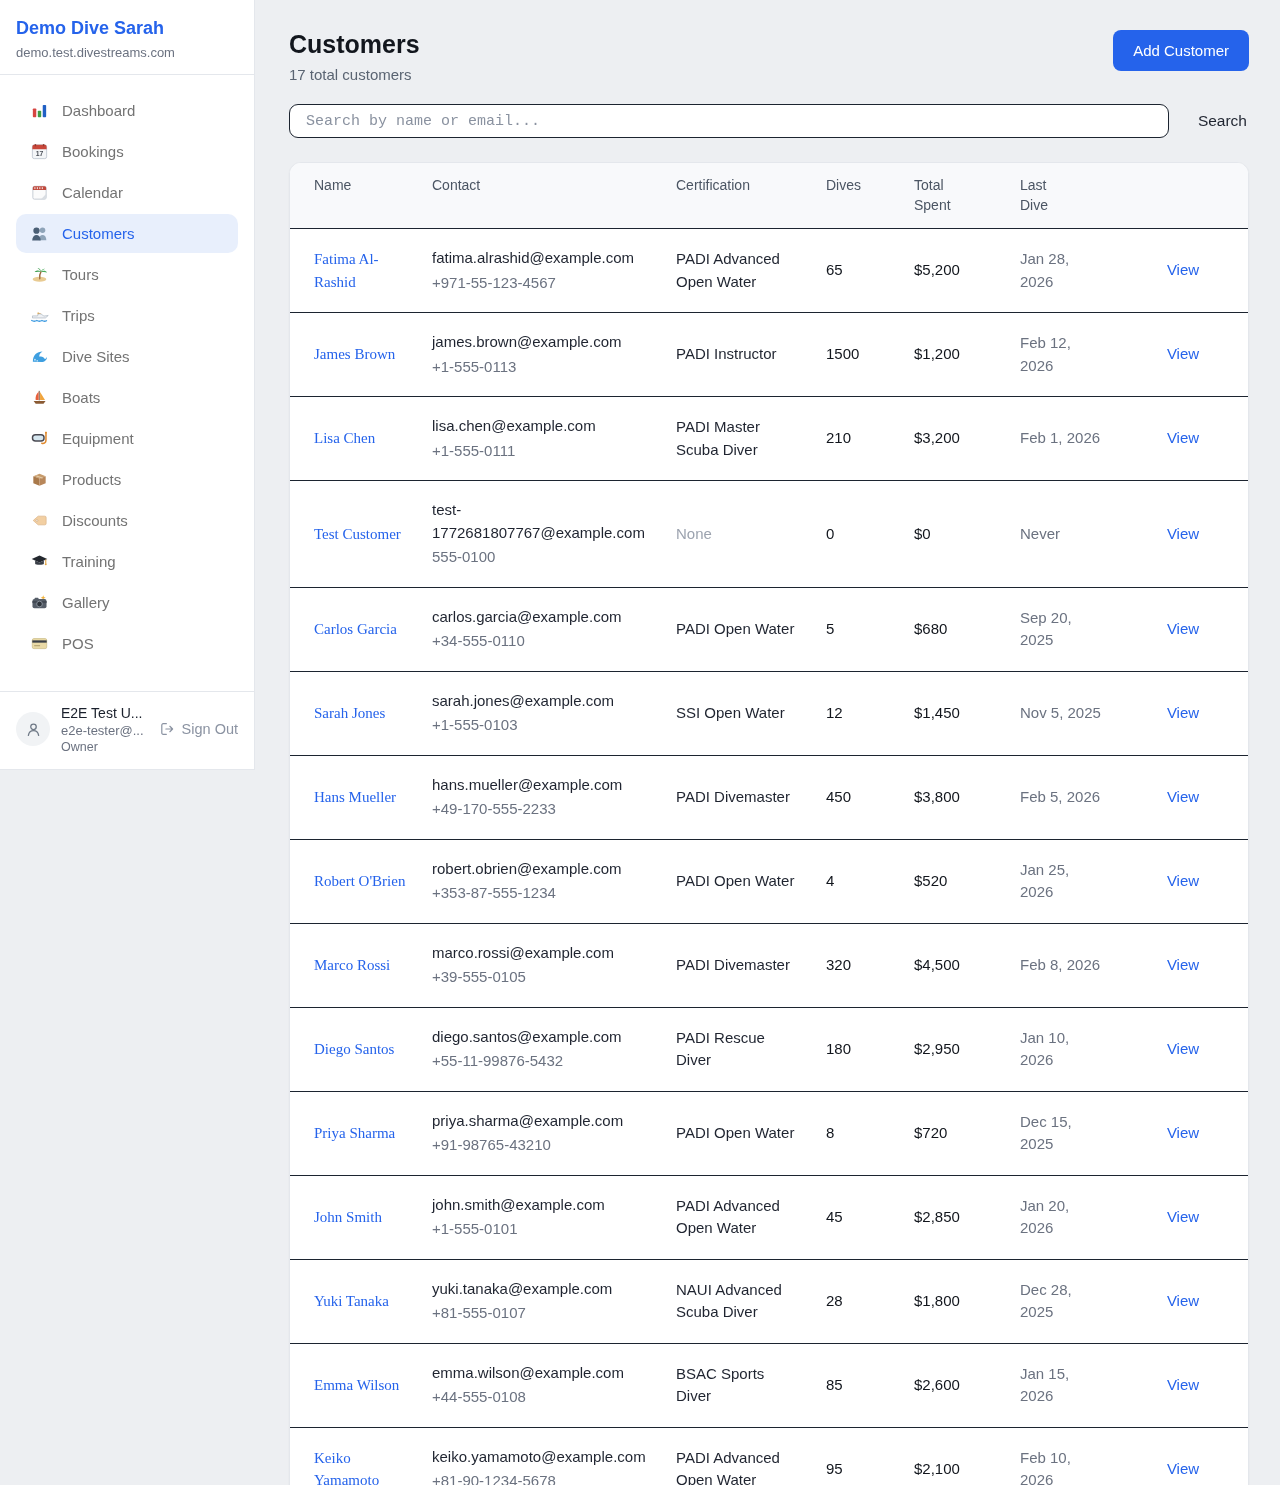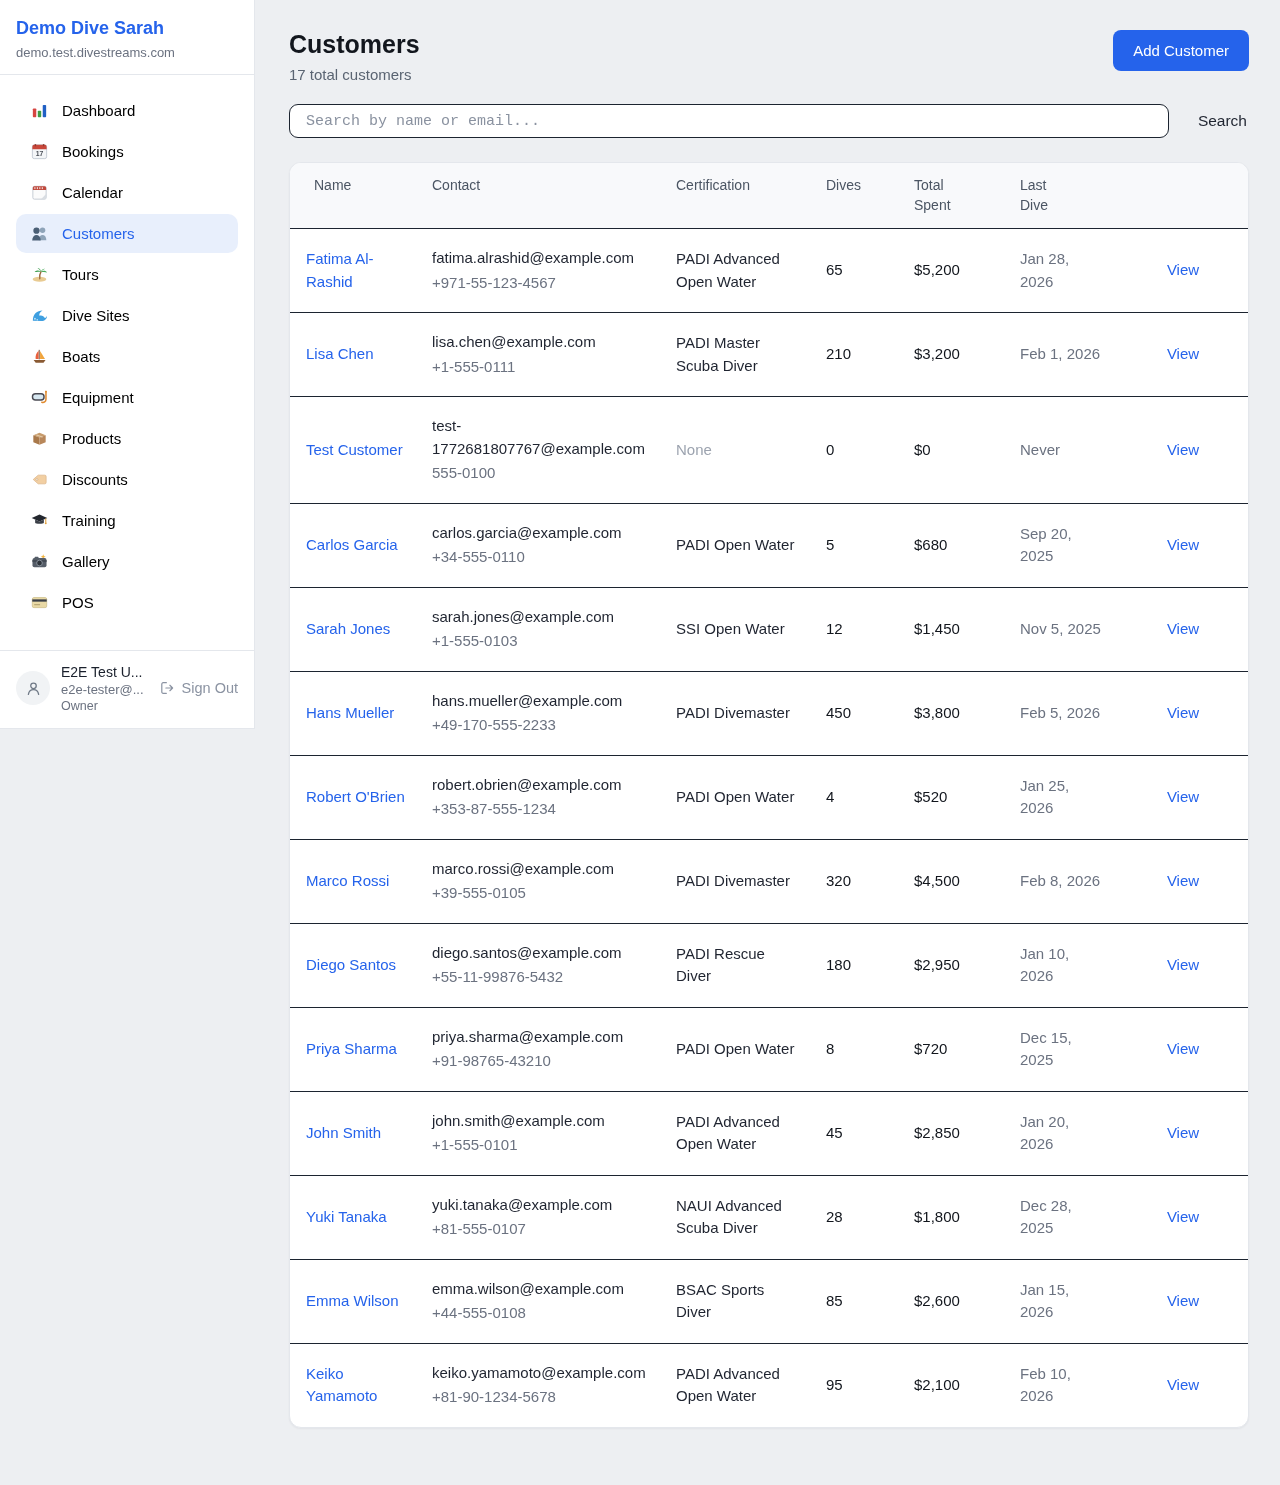--- a/index.html
+++ b/index.html
@@ -27,21 +27,21 @@
     border-bottom:1px solid var(--line-light);
     padding-bottom:0;
   }
   .side-head{padding:18px 16px 14px;border-bottom:1px solid var(--line-light);}
   .shop-title{font-size:18px;font-weight:700;color:var(--accent);line-height:1.2;}
   .shop-domain{font-size:13px;color:var(--text-gray);margin-top:5px;}
   .nav{padding:16px 16px 4px;list-style:none;margin:0;}
   .nav-item{
     display:flex;align-items:center;gap:13px;
     padding:10px 14px;border-radius:10px;margin-bottom:2px;
-    font-size:15px;color:#000000;cursor:pointer;
+    font-size:15px;color:#737373;cursor:pointer;
   }
   .nav-item.active{background:var(--accent-bg);color:var(--accent);font-weight:500;}
   .nav-icon{width:19px;height:19px;flex:none;}
   .side-user{
     display:flex;align-items:center;gap:11px;
     margin-top:22px;border-top:1px solid var(--line-light);
     padding:13px 16px 15px;
   }
   .avatar{width:34px;height:34px;border-radius:50%;background:#f1f3f5;flex:none;
     display:flex;align-items:center;justify-content:center;}
@@ -83,21 +83,21 @@
   col.c-name{width:130px;} col.c-contact{width:244px;} col.c-cert{width:150px;}
   col.c-dives{width:88px;} col.c-total{width:106px;} col.c-last{width:108px;} col.c-view{width:134px;}
   thead th{
     background:#f8f9fb;text-align:left;font-weight:500;color:#4b5563;font-size:14px;
     padding:13px 12px;line-height:1.4;border-bottom:1px solid var(--line-dark);vertical-align:top;
   }
   thead th:first-child{padding-left:24px;}
   thead th .wrap{display:inline-block;max-width:46px;}
   tbody tr + tr{border-top:1px solid var(--line-dark);}
   td{padding:18px 12px;vertical-align:middle;font-size:15px;line-height:1.5;}
-  td:first-child{padding-left:16px;}
+  td:first-child{padding-left:24px;font-family:Liberation Serif, serif;}
   .name-link{color:var(--accent);text-decoration:none;font-weight:500;}
   .cell-email{color:#1f2430;}
   .cell-phone{color:var(--text-gray);margin-top:2px;}
   .cell-cert{color:#1f2430;}
   .cell-cert.muted{color:var(--text-muted);}
   .cell-dives,.cell-total{color:#12161d;}
   .cell-last{color:var(--text-gray);}
   td.view-cell{text-align:center;}
   .view-link{color:var(--accent);text-decoration:none;font-weight:500;}
 </style>
@@ -229,20 +229,26 @@
     <svg class="nav-icon">
           <use href="#i-customers"></use>
         </svg>
     <span class="nav-label">Customers</span>
   </li>
       <li class="nav-item">
     <svg class="nav-icon">
           <use href="#i-tours"></use>
         </svg>
     <span class="nav-label">Tours</span>
+  </li>
+      <li class="nav-item">
+    <svg class="nav-icon">
+          <use href="#i-trips"></use>
+        </svg>
+    <span class="nav-label">Trips</span>
   </li>
       <li class="nav-item">
     <svg class="nav-icon">
           <use href="#i-dive-sites"></use>
         </svg>
     <span class="nav-label">Dive Sites</span>
   </li>
       <li class="nav-item">
     <svg class="nav-icon">
           <use href="#i-boats"></use>
@@ -351,20 +357,34 @@
     </td>
     <td>
               <div class="cell-cert">PADI Advanced Open Water</div>
             </td>
     <td class="cell-dives">65</td>
     <td class="cell-total">$5,200</td>
     <td class="cell-last">Jan 28, 2026</td>
     <td class="view-cell"><a href="#" class="view-link">View</a></td>
   </tr>
           <tr>
+    <td><a href="#" class="name-link">James Brown</a></td>
+    <td>
+      <div class="cell-email">james.brown@example.com</div>
+      <div class="cell-phone">+1-555-0113</div>
+    </td>
+    <td>
+              <div class="cell-cert">PADI Instructor</div>
+            </td>
+    <td class="cell-dives">1500</td>
+    <td class="cell-total">$1,200</td>
+    <td class="cell-last">Feb 12, 2026</td>
+    <td class="view-cell"><a href="#" class="view-link">View</a></td>
+  </tr>
+          <tr>
     <td><a href="#" class="name-link">Lisa Chen</a></td>
     <td>
       <div class="cell-email">lisa.chen@example.com</div>
       <div class="cell-phone">+1-555-0111</div>
     </td>
     <td>
               <div class="cell-cert">PADI Master Scuba Diver</div>
             </td>
     <td class="cell-dives">210</td>
     <td class="cell-total">$3,200</td>

